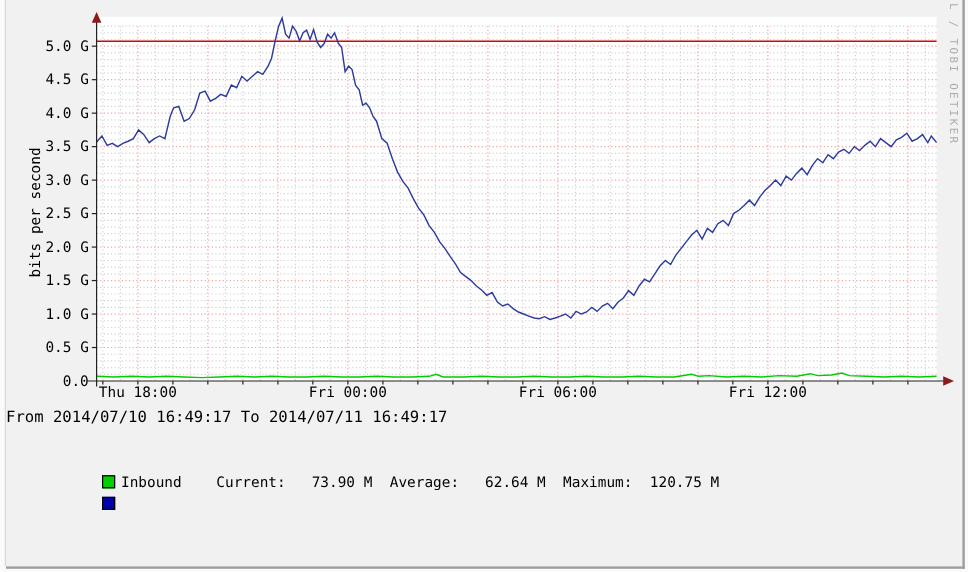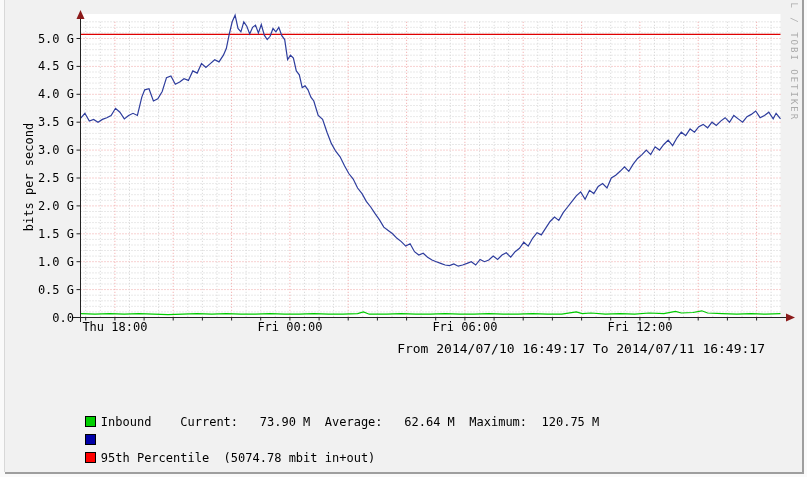--- a/index.html
+++ b/index.html
@@ -14,24 +14,24 @@
   }
   .left-edge{position:absolute;left:4px;top:0;width:1px;height:472px;background:#d8d8d8;}
   svg.chart{position:absolute;left:0;top:0;}
   svg.chart text{font-family:"DejaVu Sans Mono",monospace;}
   .ylab{
     position:absolute;left:24px;top:177px;
     transform:translate(-50%,-50%) rotate(-90deg);
     font-size:12px;white-space:nowrap;color:#000;
   }
   .subtitle{
-    position:absolute;left:0;top:341px;width:760px;text-align:right;
+    position:absolute;left:0;top:341px;width:760px;text-align:left;
     font-size:13px;color:#000;
   }
-  .legend{position:absolute;left:22px;top:395px;font-size:12px;}
+  .legend{position:absolute;left:22px;top:375px;font-size:12px;}
   .lrow{height:18px;line-height:18px;white-space:pre;}
   .sw{
     display:inline-block;width:9px;height:9px;border:1px solid #000;
     margin-right:5px;vertical-align:-1px;background:#ccc;
   }
   .ltext{white-space:pre;}
   .watermark{
     position:absolute;right:3px;top:-42px;
     writing-mode:vertical-rl;font-size:9px;letter-spacing:2px;color:#ababab;
     white-space:nowrap;
@@ -209,20 +209,17 @@
 
     <div class="subtitle">From 2014/07/10 16:49:17 To 2014/07/11 16:49:17</div>
 
     <div class="legend">
       <div class="lrow">
         <span class="sw" style="background: rgb(0, 207, 0);"></span><span class="ltext">Inbound    Current:   73.90 M  Average:   62.64 M  Maximum:  120.75 M</span>
       </div>
       <div class="lrow">
         <span class="sw" style="background: rgb(0, 0, 168);"></span>
       </div>
-      <div class="lrow">
-        <span class="sw" style="background: rgb(255, 0, 0);"></span><span class="ltext">95th Percentile  (5074.78 mbit in+out)</span>
-      </div>
     </div>
 
     <div class="watermark">RRDTOOL / TOBI OETIKER</div>
   </div>
 </div>
 
 </body></html>

